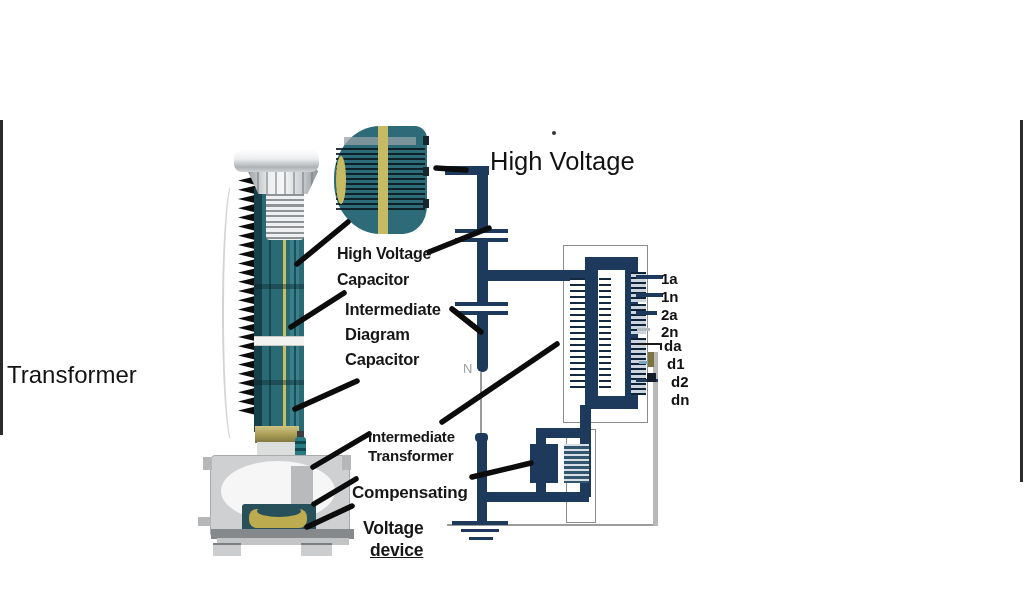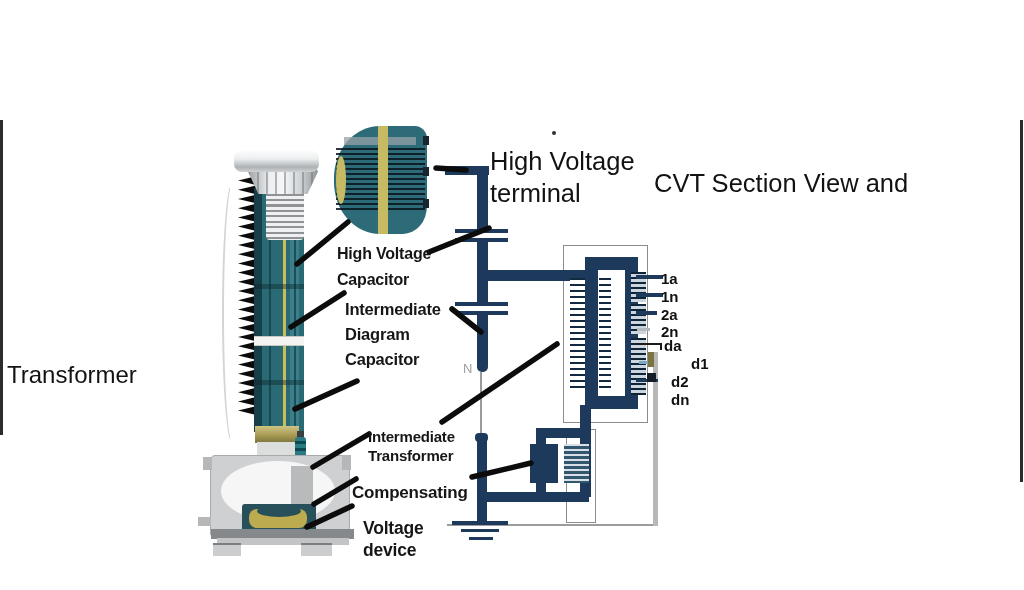--- a/index.html
+++ b/index.html
@@ -14,21 +14,21 @@
   .title{left:654px;top:167px;font-size:25.5px;line-height:32px;}
   .hvterm{left:490px;top:145px;font-size:25.5px;line-height:32px;}
   
   .lbl{font-weight:bold;color:#161616;letter-spacing:-0.2px;}
   .lbl-hvcap{left:337px;top:241px;font-size:16px;line-height:26px;}
   .lbl-ivcap{left:345px;top:297px;font-size:16.5px;line-height:25px;}
   .lbl-emu{left:353px;top:385px;font-size:14px;line-height:16px;}
   .lbl-it{left:368px;top:427px;font-size:15px;line-height:19px;}
   .lbl-cr{left:352px;top:480px;font-size:17px;line-height:25px;}
   .lbl-dd{left:363px;top:517px;font-size:17.5px;line-height:22px;}
-  .lbl-dd .ind{}
+  .lbl-dd .ind{margin-left:7px;text-decoration:underline;}
   .term{font-size:15px;font-weight:bold;color:#111;}
   .nlab{left:463px;top:361px;font-size:13px;color:#9aa0a4;}
   .dot{left:552px;top:131px;width:4px;height:4px;border-radius:50%;background:#333;}
   
   .navy{background:#1d3a5c;}
   .thinrect{border:1px solid #8c8c8c;background:transparent;}
   .hatch-dark{background:repeating-linear-gradient(180deg,#13293f 0 2px,#ffffff 2px 6px);}
   .hatch-grp{background:repeating-linear-gradient(180deg,#0e2438 0 2px,#ccd5dd 2px 5px);}
   .coilstripes{background:repeating-linear-gradient(180deg,#d8dfe6 0 2px,#32566e 2px 5px);}
   .frame{border:13px solid #1d3a5c;background:#ffffff;box-sizing:border-box;}
@@ -192,26 +192,24 @@
       <line x1="472" y1="477" x2="531" y2="463"></line>
       <line x1="307" y1="527" x2="352" y2="506"></line>
     </g>
   </svg>
 
   <div class="abs bigtext caption-left">
     <div>Transformer</div>
   </div>
 
   <div class="abs bigtext title">
-    <div>CVT Section View and</div>
   </div>
 
   <div class="abs bigtext hvterm">
     <div>High Voltage</div>
-    <div>terminal</div>
   </div>
 
   <div class="abs lbl lbl-hvcap">
     <div>High Voltage</div>
     <div>Capacitor</div>
   </div>
 
   <div class="abs lbl lbl-ivcap">
     <div>Intermediate</div>
     <div>Diagram</div>
@@ -233,17 +231,17 @@
     <div class="ind">device</div>
   </div>
 
   <div class="abs nlab">N</div>
 
   <div class="abs term" style="left:661px;top:270px;">1a</div>
   <div class="abs term" style="left:661px;top:288px;">1n</div>
   <div class="abs term" style="left:661px;top:306px;">2a</div>
   <div class="abs term" style="left:661px;top:323px;">2n</div>
   <div class="abs term" style="left:664px;top:337px;">da</div>
-  <div class="abs term" style="left:691px;top:355px;text-align:center;">d1</div>
+  <div class="abs term" style="left:667px;top:355px;text-align:center;">d1</div>
   <div class="abs term" style="left:671px;top:373px;">d2</div>
   <div class="abs term" style="left:671px;top:391px;">dn</div>
 
 </div>
 
 </body></html>

